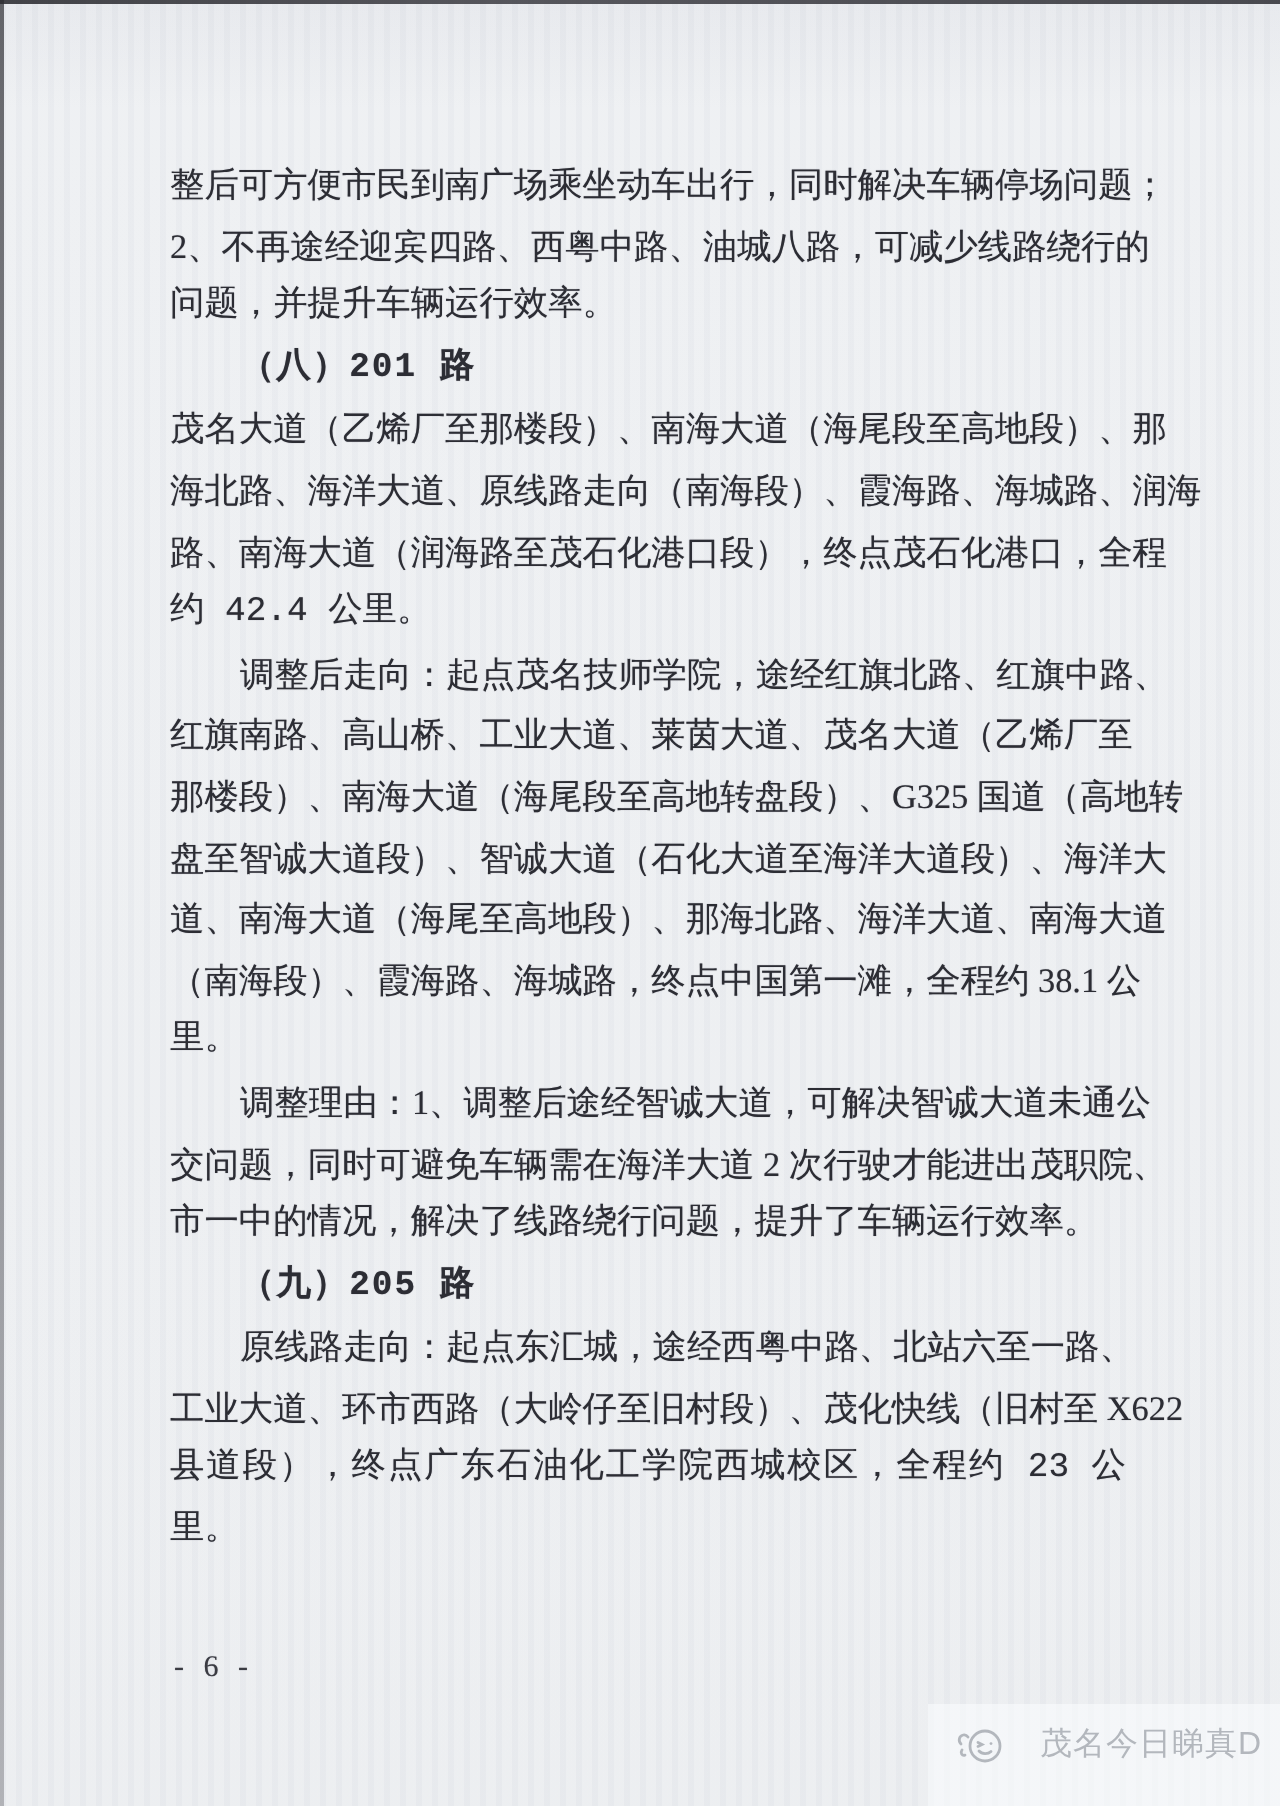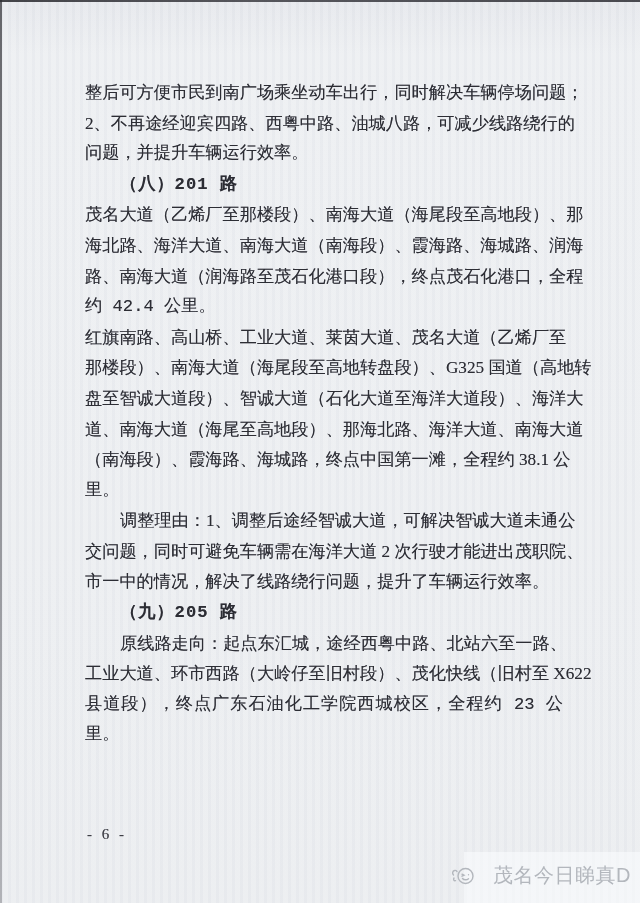--- a/index.html
+++ b/index.html
@@ -63,43 +63,44 @@
     position: absolute;
     left: 464px; top: 852px;
     width: 176px; height: 51px;
     background: rgba(252,253,255,0.55);
   }
   .watermark {
     position: absolute;
     right: 9px; top: 862px;
     display: flex; align-items: center; gap: 17px;
     color: #b3b7bd;
-    font-size: 20px;
+    font-size: 16px;
     letter-spacing: 0.5px;
     font-family: "Liberation Sans", "DejaVu Sans", sans-serif;
   }
   .watermark svg { display: block; }
 </style>
 </head>
 <body>
 
 <div class="page">
   <div class="scan-edge-top"></div>
   <div class="scan-edge-left"></div>
 
   <div class="doc-body">
 
   <div class="line">整后可方便市民到南广场乘坐动车出行，同时解决车辆停场问题；</div>
       <div class="line">2、不再途经迎宾四路、西粤中路、油城八路，可减少线路绕行的</div>
       <div class="line last">问题，并提升车辆运行效率。</div>
       <div class="line heading indent last">（八）201 路</div>
       <div class="line">茂名大道（乙烯厂至那楼段）、南海大道（海尾段至高地段）、那</div>
-      <div class="line">海北路、海洋大道、南海大道（南海段）、霞海路、海城路、润海</div>
+      <div class="line">海北路、海洋大道、原线路走向（南海段）、霞海路、海城路、润海</div>
       <div class="line">路、南海大道（润海路至茂石化港口段），终点茂石化港口，全程</div>
       <div class="line last">约 42.4 公里。</div>
+      <div class="line indent">调整后走向：起点茂名技师学院，途经红旗北路、红旗中路、</div>
       <div class="line">红旗南路、高山桥、工业大道、莱茵大道、茂名大道（乙烯厂至</div>
       <div class="line">那楼段）、南海大道（海尾段至高地转盘段）、G325 国道（高地转</div>
       <div class="line">盘至智诚大道段）、智诚大道（石化大道至海洋大道段）、海洋大</div>
       <div class="line">道、南海大道（海尾至高地段）、那海北路、海洋大道、南海大道</div>
       <div class="line">（南海段）、霞海路、海城路，终点中国第一滩，全程约 38.1 公</div>
       <div class="line last">里。</div>
       <div class="line indent">调整理由：1、调整后途经智诚大道，可解决智诚大道未通公</div>
       <div class="line">交问题，同时可避免车辆需在海洋大道 2 次行驶才能进出茂职院、</div>
       <div class="line last">市一中的情况，解决了线路绕行问题，提升了车辆运行效率。</div>
       <div class="line heading indent last">（九）205 路</div>

